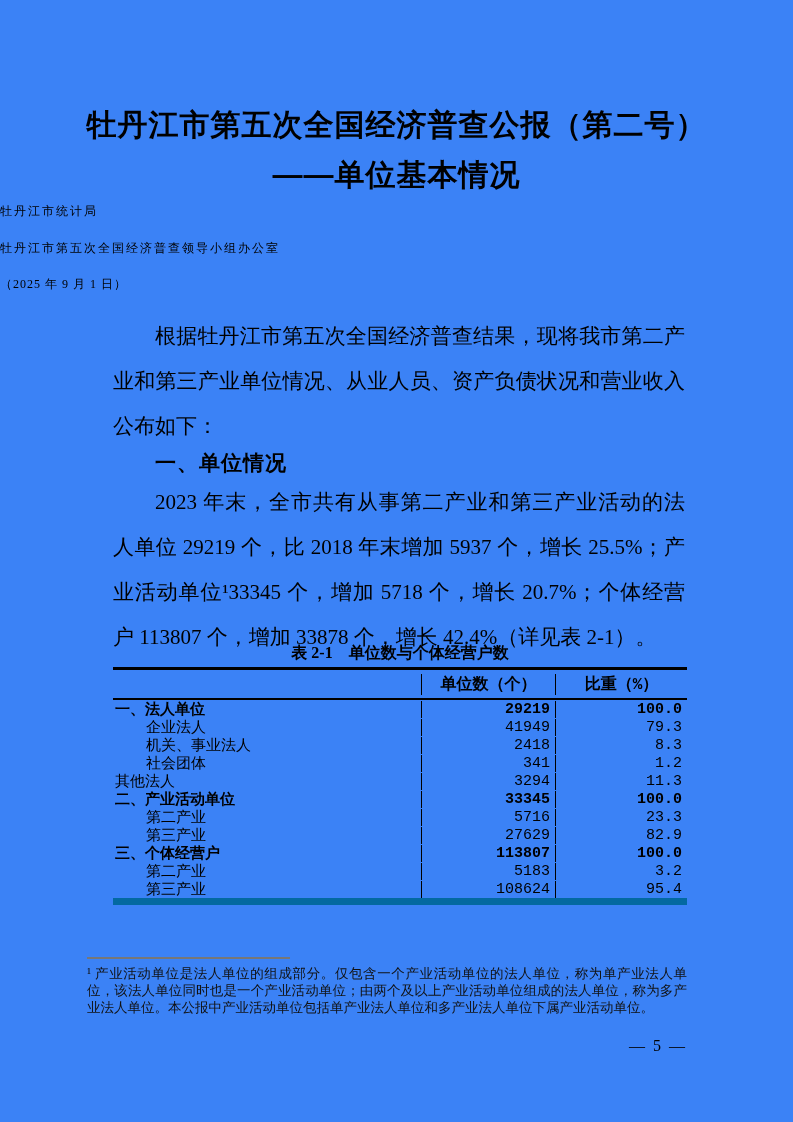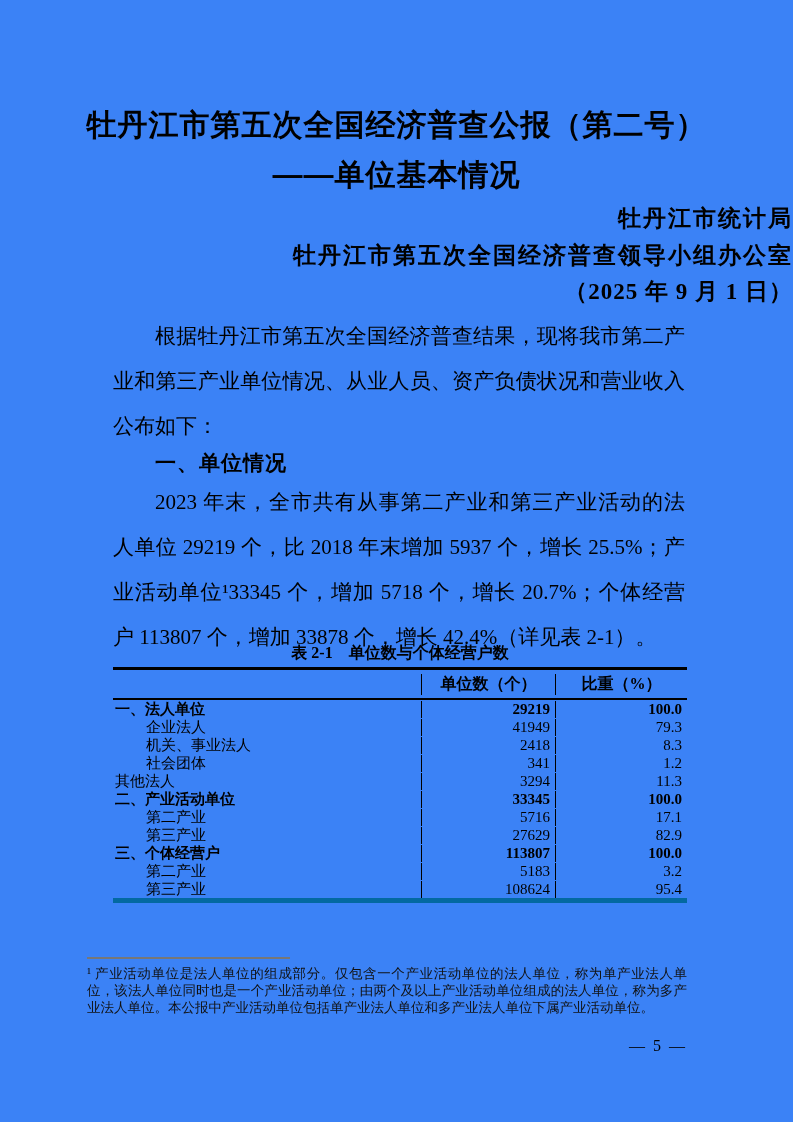--- a/index.html
+++ b/index.html
@@ -25,24 +25,23 @@
     font-size: 30px;
     line-height: 50px;
     letter-spacing: 1px;
     white-space: pre-line;
   }
 
   .byline {
     position: absolute;
     left: 0;
     width: 793px;
-    text-align: right;
-    font-size: 23px;
+    text-align: left;
+    font-size: 12px;
     letter-spacing: 2px;
-    font-weight: bold;
   }
   .byline-1 { top: 203px; }
   .byline-2 { top: 240px; }
   .byline-3 { top: 276px; letter-spacing: 1px; }
 
   .body-para {
     position: absolute;
     left: 113px;
     width: 572px;
     margin: 0;
@@ -74,22 +73,23 @@
     font-weight: bold;
     font-size: 16px;
   }
 
   .data-table {
     position: absolute;
     top: 667px;
     left: 113px;
     width: 574px;
     border-top: 3px solid #000;
-    border-bottom: 5px solid #0369a1;
+    border-bottom: 7px solid #0369a1;
     box-sizing: border-box;
+    font-family: Liberation Mono, monospace;
   }
   .t-header {
     display: flex;
     height: 28px;
     align-items: center;
     border-bottom: 2px solid #000;
     font-weight: bold;
     font-size: 16px;
   }
   .t-row {
@@ -195,21 +195,21 @@
 
   <div class="t-row bold">
     <div class="t-cell c1">二、产业活动单位</div>
     <div class="t-cell c2">33345</div>
     <div class="t-cell c3">100.0</div>
   </div>
 
   <div class="t-row indent">
     <div class="t-cell c1">第二产业</div>
     <div class="t-cell c2">5716</div>
-    <div class="t-cell c3">17.1</div>
+    <div class="t-cell c3">23.3</div>
   </div>
 
   <div class="t-row indent">
     <div class="t-cell c1">第三产业</div>
     <div class="t-cell c2">27629</div>
     <div class="t-cell c3">82.9</div>
   </div>
 
   <div class="t-row bold">
     <div class="t-cell c1">三、个体经营户</div>

